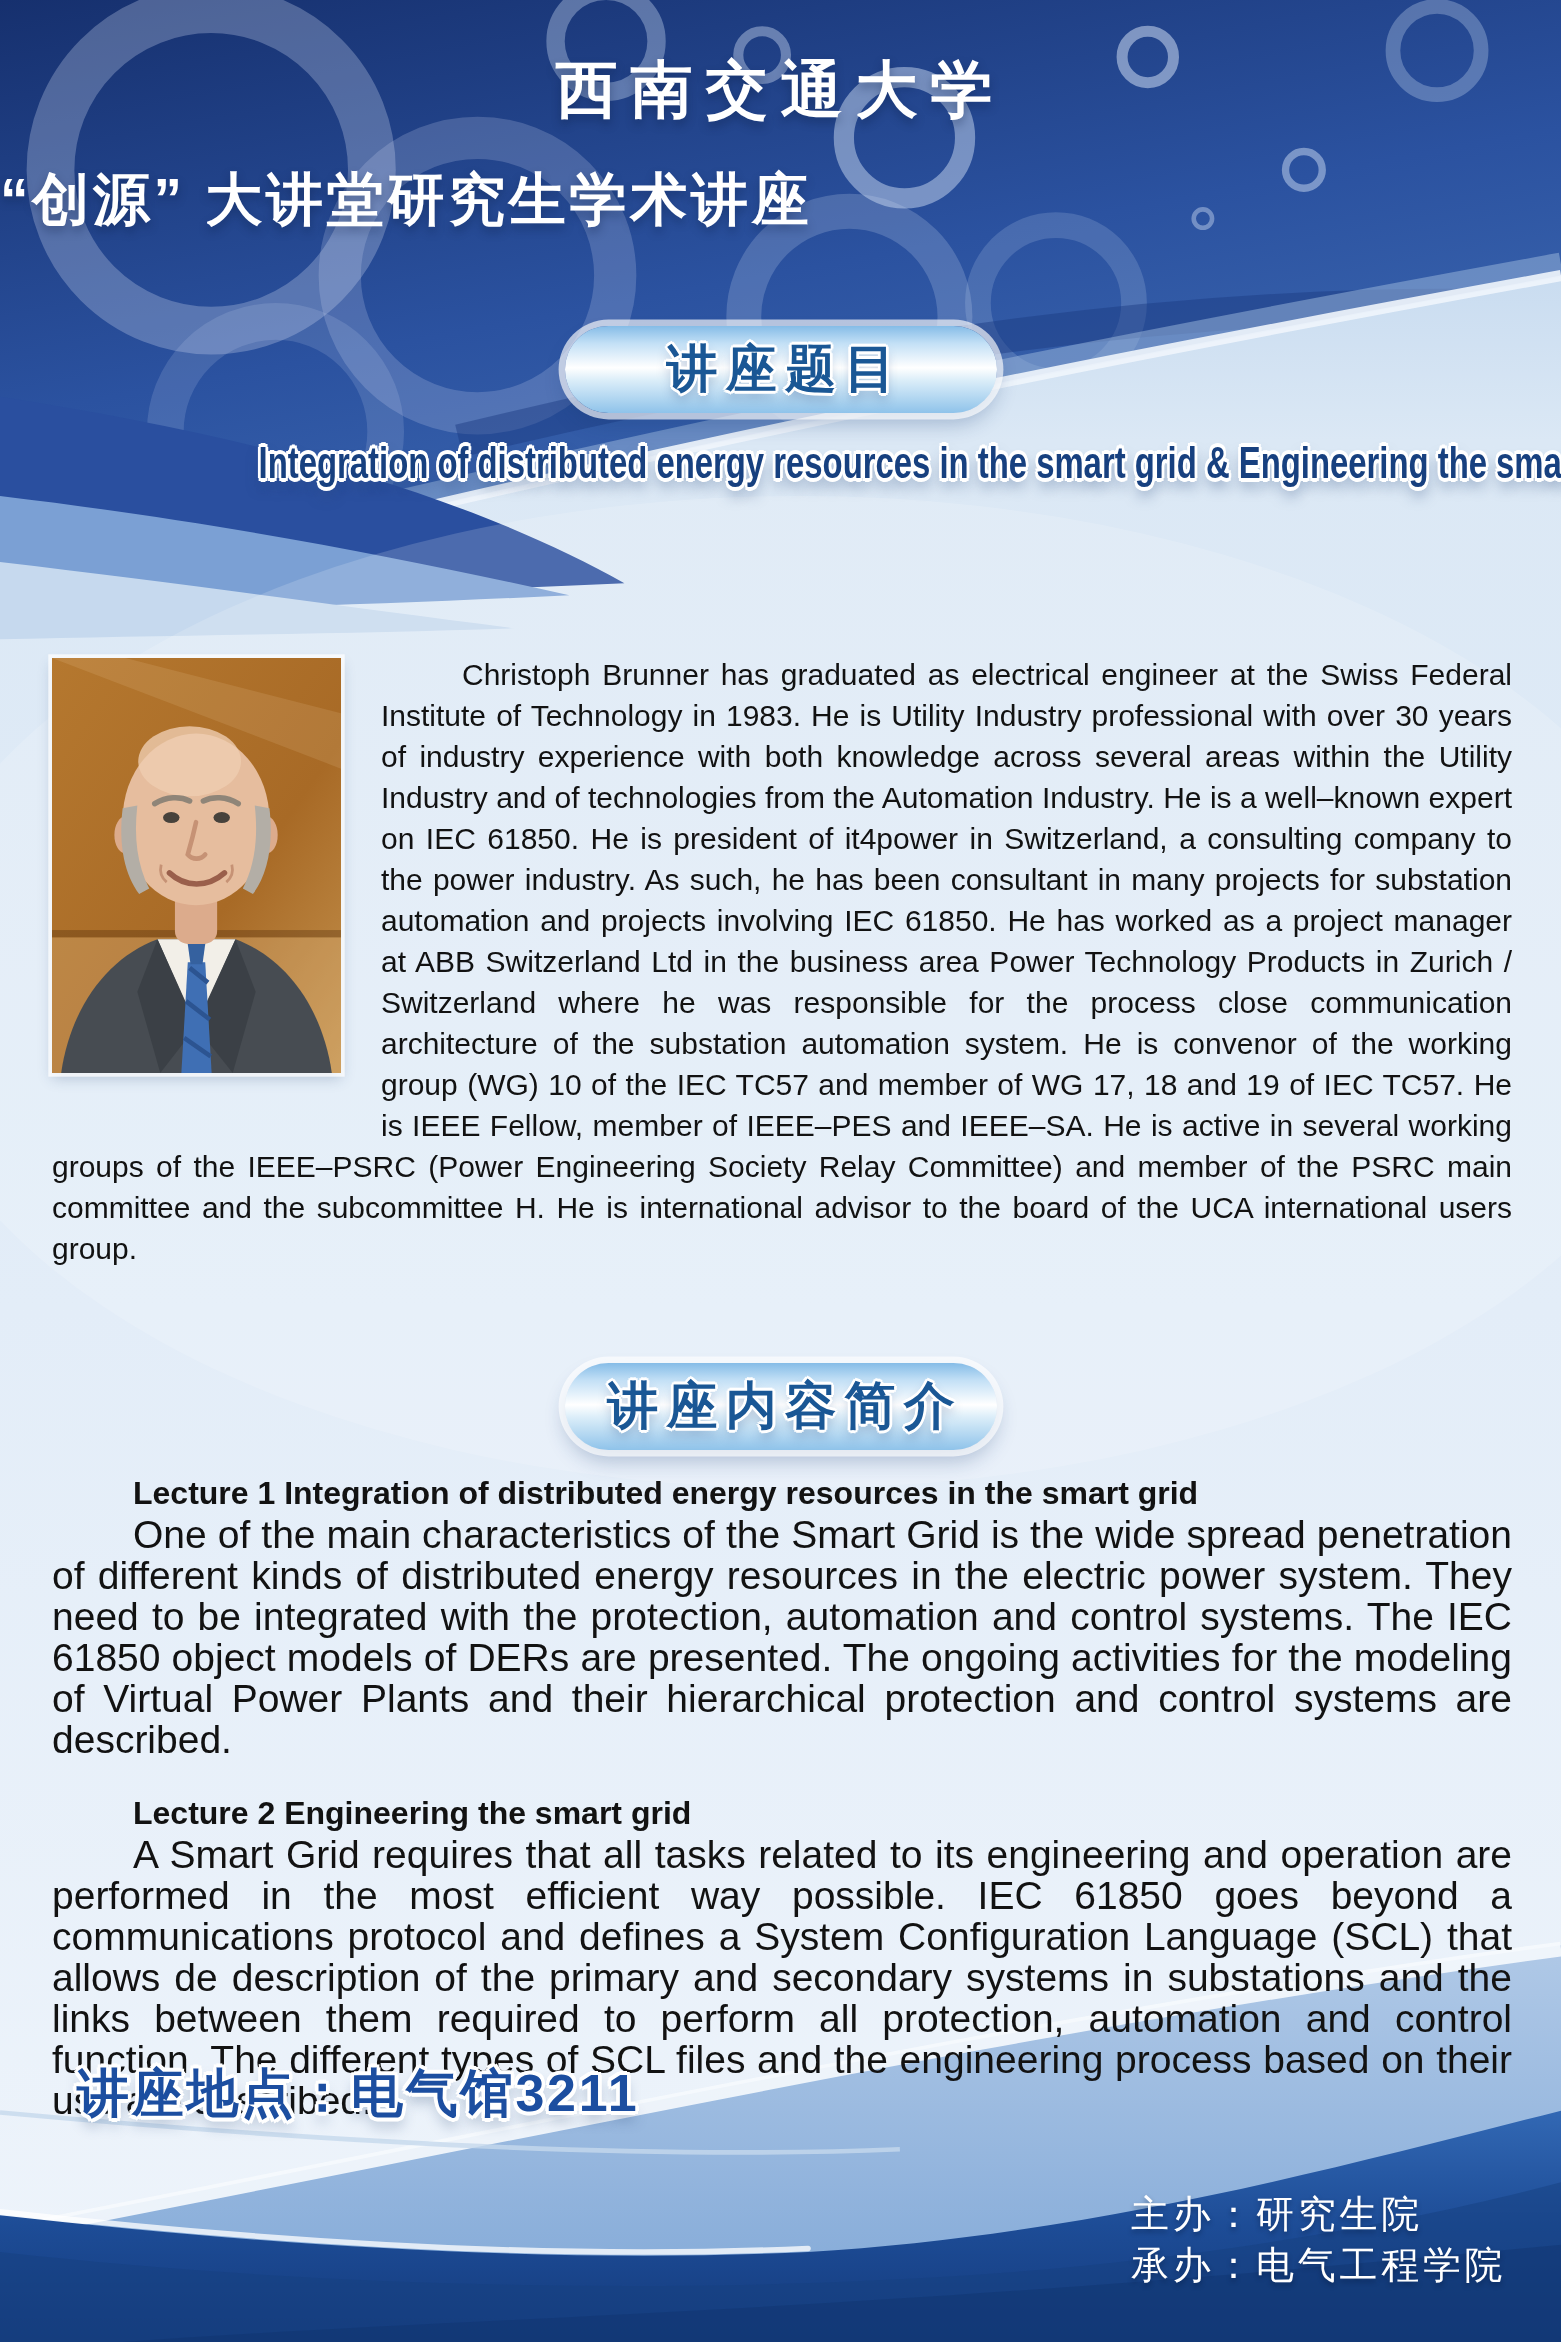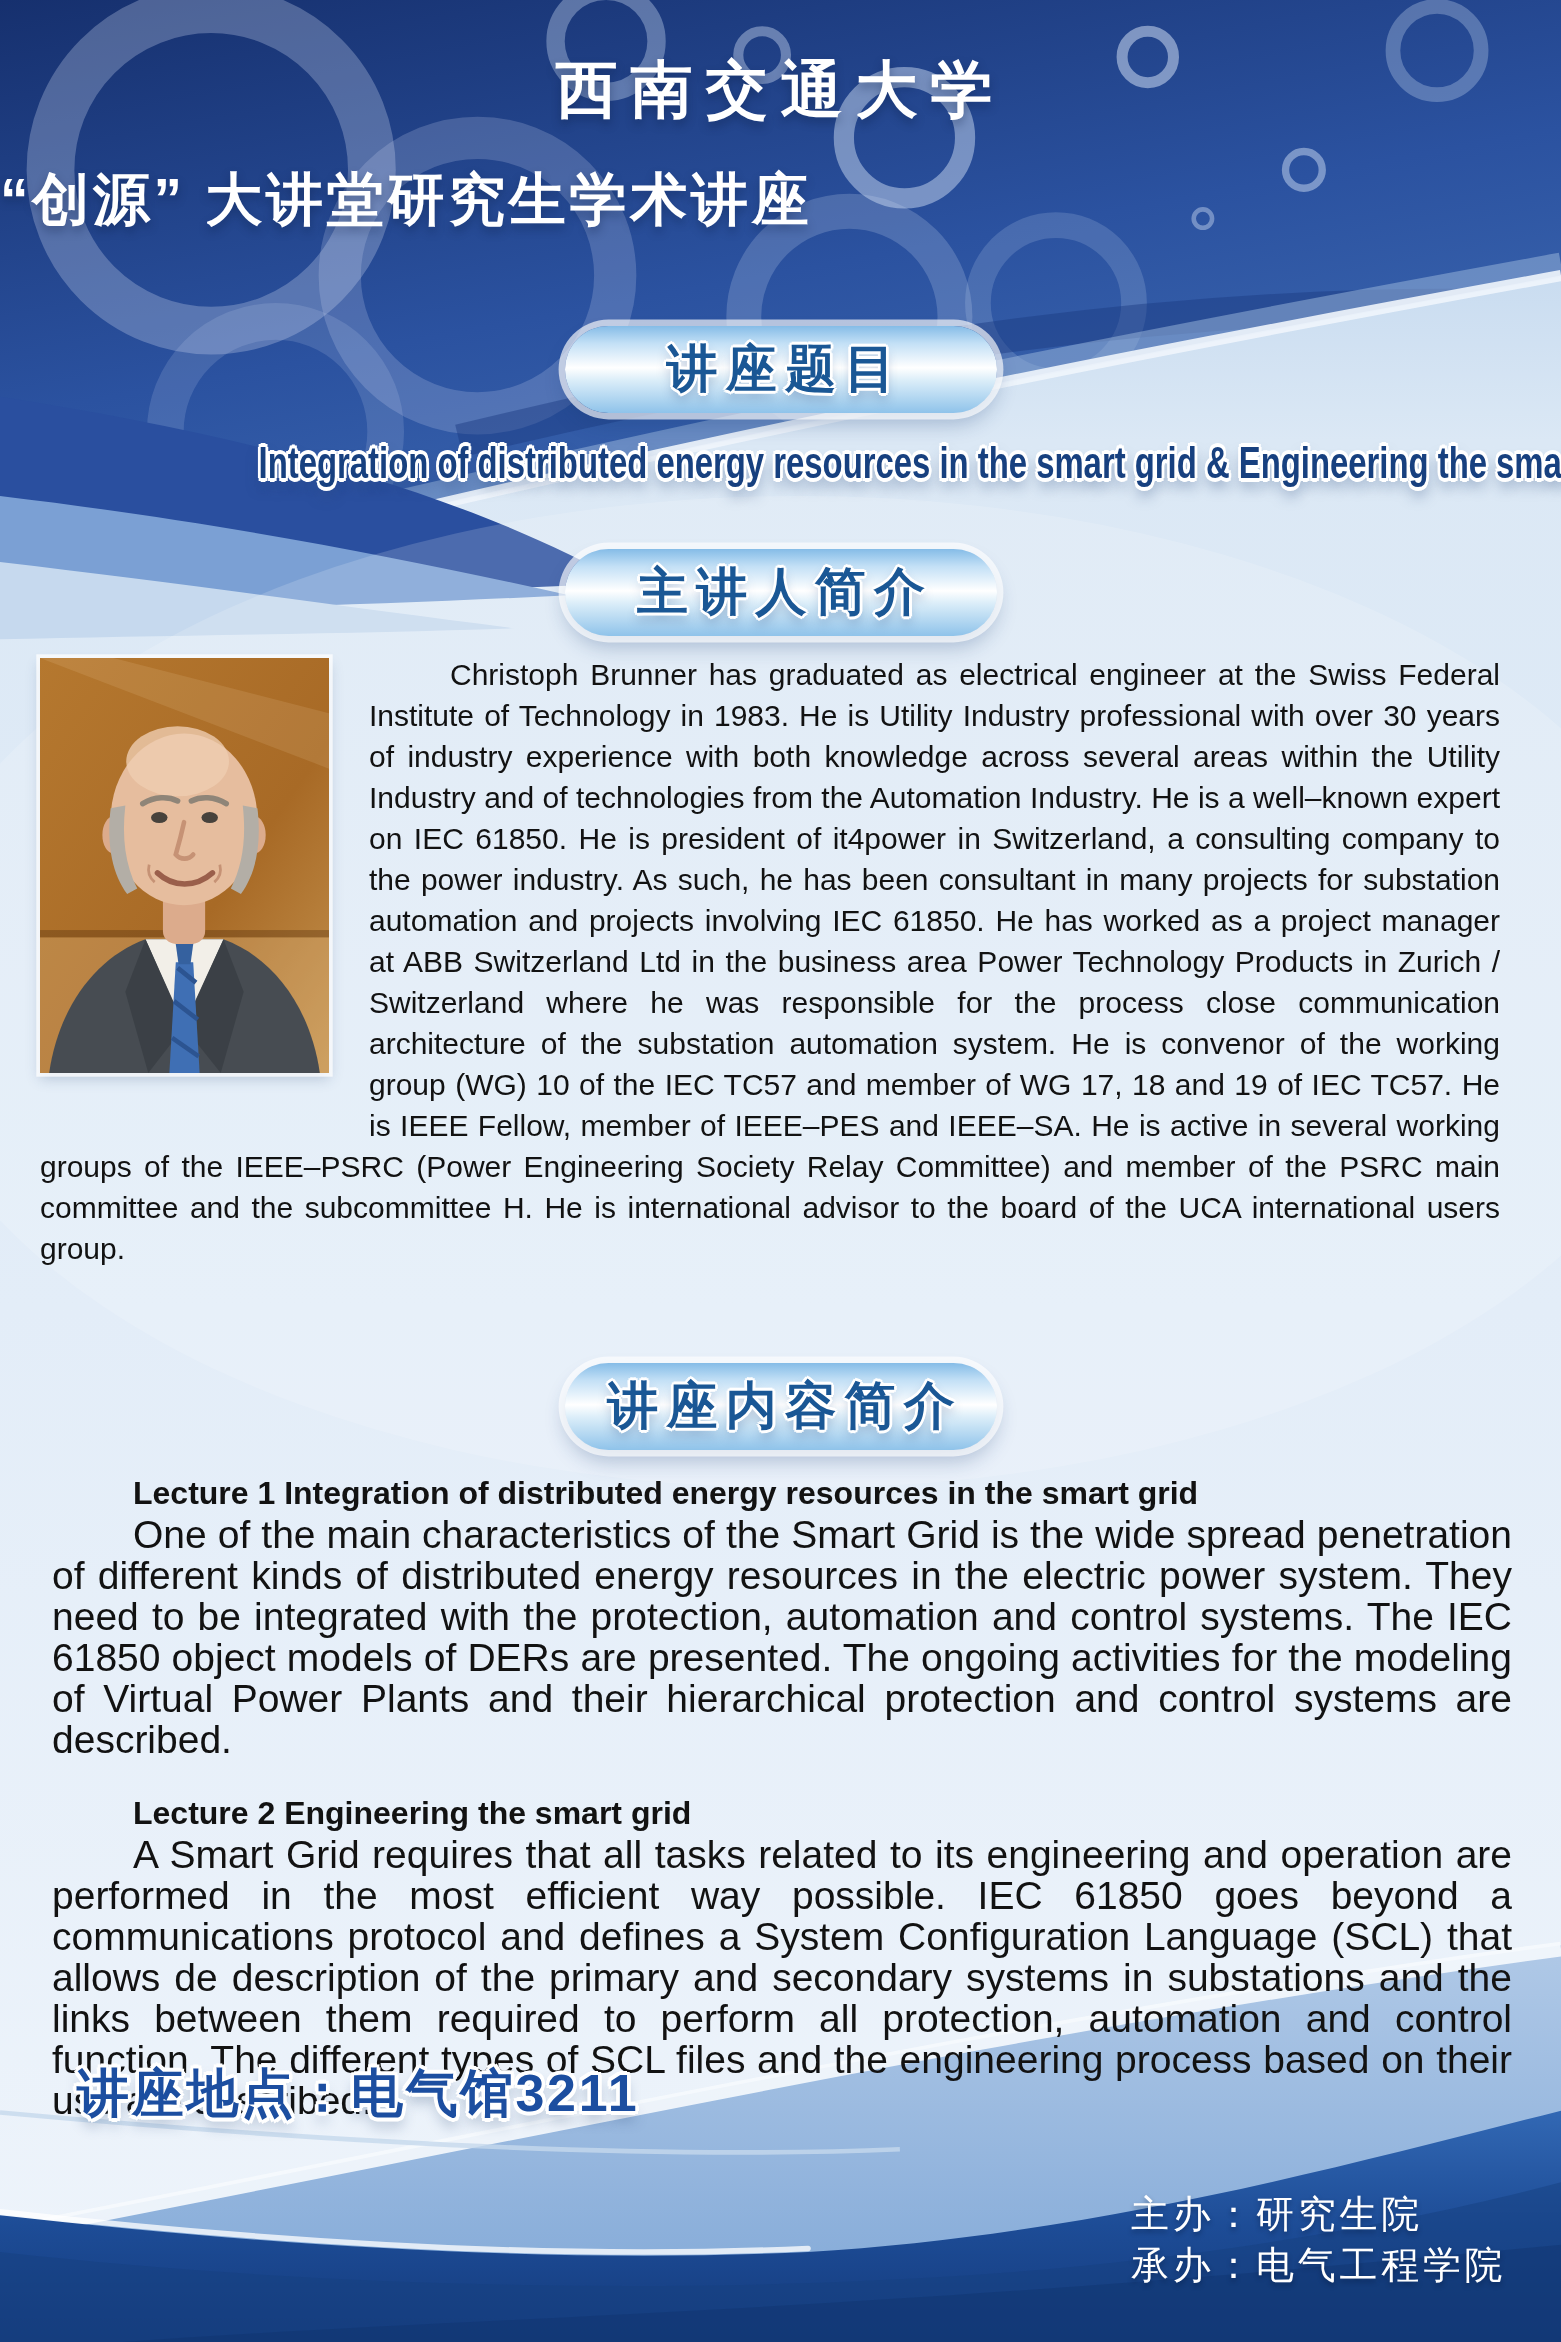--- a/index.html
+++ b/index.html
@@ -45,21 +45,21 @@
   .en-title { position:absolute; top:437px; left:0; width:100%; text-align:center; white-space:nowrap; }
   .en-title span {
     display:inline-block; transform:scaleX(0.73); transform-origin:50% 50%;
     font-size:45px; font-weight:bold; color:#17407f; letter-spacing:0;
     text-shadow:3.7px 0 0 #fff,-3.7px 0 0 #fff,0 3.7px 0 #fff,0 -3.7px 0 #fff,
                 2.8px 2.8px 0 #fff,-2.8px 2.8px 0 #fff,2.8px -2.8px 0 #fff,-2.8px -2.8px 0 #fff,
                 0 9.2px 14.7px rgba(45,75,125,0.5);
   }
 
   
-  .bio { position:absolute; left:40px; top:654px; width:1460px; color:#121212; }
+  .bio { position:absolute; left:52px; top:654px; width:1460px; color:#121212; }
   .photo {
     float:left; width:289px; height:415px; margin:3.7px 40px 36px 0;
     box-shadow:0 0 0 3.7px rgba(255,255,255,0.75), 0 5.5px 13px rgba(40,70,120,0.25);
   }
   .photo svg { display:block; width:100%; height:100%; }
   .bio-text {
     margin:0; font-size:30px; line-height:41px; text-align:justify;
     text-indent:81px; color:#121212;
   }
 
@@ -159,23 +159,20 @@
   <div class="title2">“创源” 大讲堂研究生学术讲座</div>
 
   <div class="pill pill-topic">
     <span>讲座题目</span>
   </div>
 
   <div class="en-title">
     <span>Integration of distributed energy resources in the smart grid &amp; Engineering the smart grid</span>
   </div>
 
-  <div class="pill pill-speaker">
-    <span>主讲人简介</span>
-  </div>
 
   <div class="bio">
     <div class="photo">
       <svg viewBox="0 0 315 450" preserveAspectRatio="none">
         <defs>
           <linearGradient id="wood" x1="0" y1="0" x2="1" y2="1">
             <stop offset="0" stop-color="#b5782f"></stop>
             <stop offset="0.6" stop-color="#a86a26"></stop>
             <stop offset="1" stop-color="#c4924e"></stop>
           </linearGradient>

